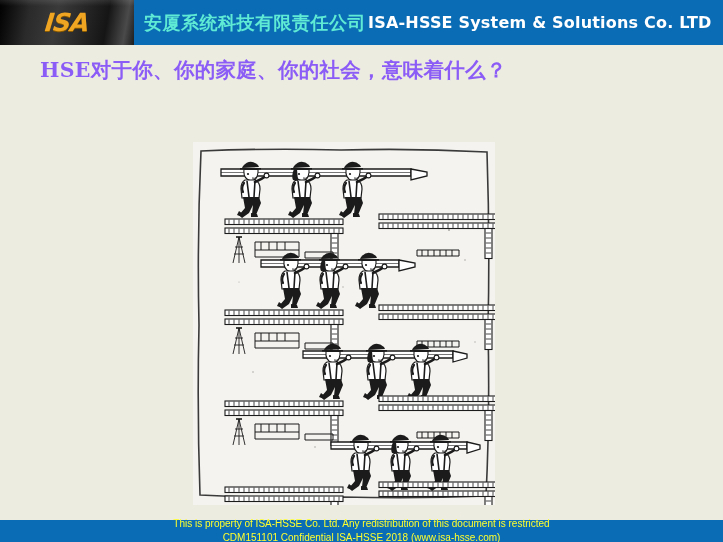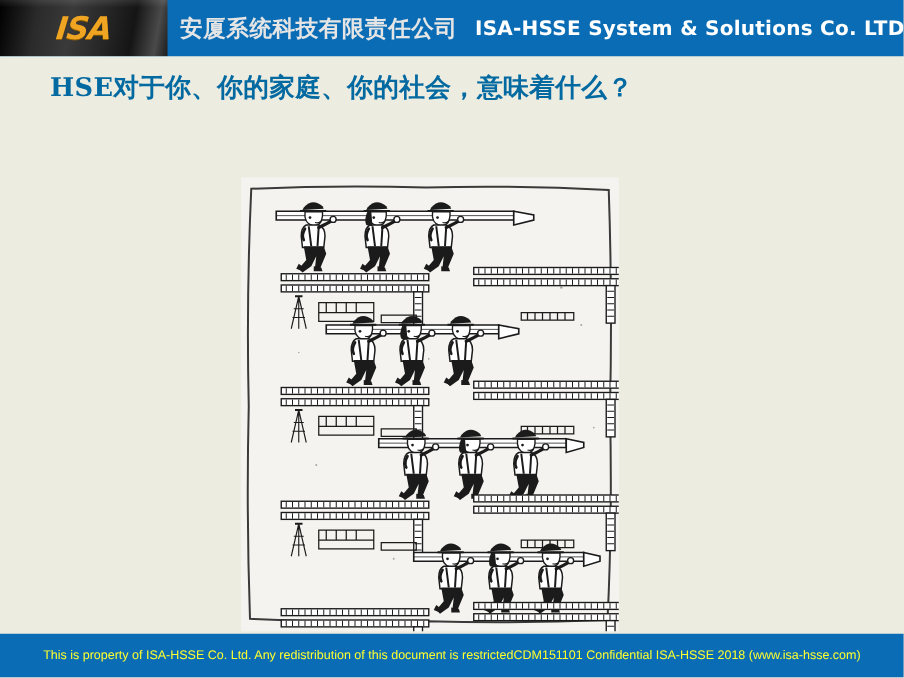--- a/index.html
+++ b/index.html
@@ -30,46 +30,46 @@
     letter-spacing:-1px;color:#f0a522;
     transform:skewX(-6deg);
     text-shadow:0 1px 0 #8a5b00;
   }
   .hdr-title{
     position:absolute;left:144px;top:0;height:45px;
     display:flex;align-items:center;white-space:nowrap;
   }
   .hdr-cn{
     font-family:"DejaVu Sans", sans-serif;
-    font-size:18px;font-weight:bold;color:#e5e5e5;letter-spacing:.5px;
+    font-size:18px;font-weight:bold;color:#5eead4;letter-spacing:.5px;
   }
   .hdr-en{
     font-family:"DejaVu Sans", sans-serif;
-    font-size:16px;font-weight:bold;color:#ffffff;margin-left:14px;letter-spacing:.2px;
+    font-size:16px;font-weight:bold;color:#ffffff;margin-left:2px;letter-spacing:.2px;
   }
   
   .title-block{
     position:absolute;left:40px;top:57px;width:640px;
   }
   .title-line{
     font-family:"DejaVu Serif","DejaVu Sans",serif;
-    font-size:20.5px;font-weight:bold;color:#0369a1;
+    font-size:20.5px;font-weight:bold;color:#8b5cf6;
     line-height:27px;white-space:nowrap;letter-spacing:.3px;
   }
   
   .pic-wrap{
     position:absolute;left:193px;top:142px;width:302px;height:363px;
     background:#f4f3ef;
   }
   .pic-svg{display:block;width:302px;height:363px;}
   
   .footer{
-    position:absolute;left:0;bottom:0;width:723px;height:35px;
+    position:absolute;left:0;bottom:0;width:723px;height:22px;
     background:#0a6cb4;
-    display:flex;flex-direction:row;align-items:center;justify-content:center;
+    display:flex;flex-direction:column;align-items:center;justify-content:center;
   }
   .footer-line{
     font-size:10px;color:#ffff2e;line-height:14px;white-space:nowrap;
     font-family:"Liberation Sans",sans-serif;
   }
 </style>
 </head>
 <body>
 
 <div class="header">

